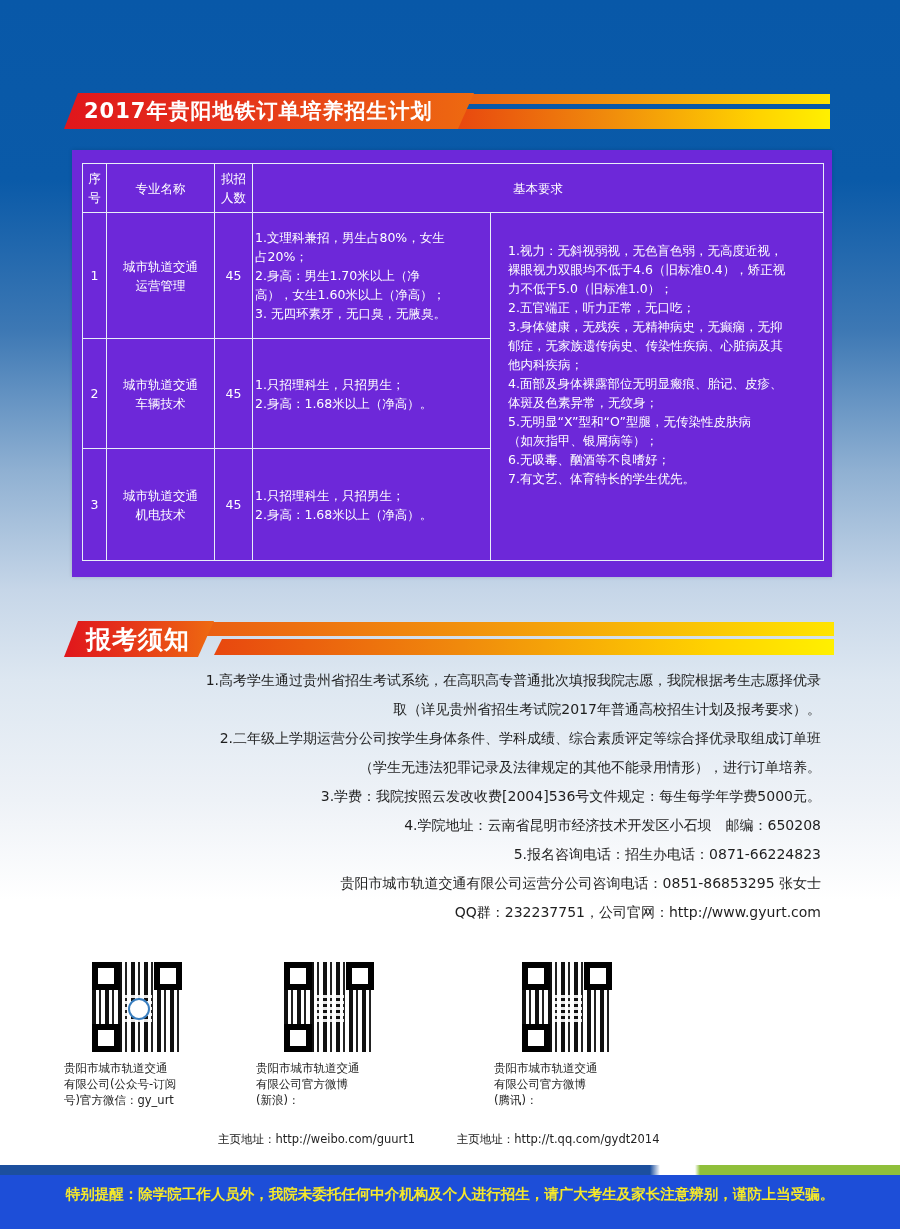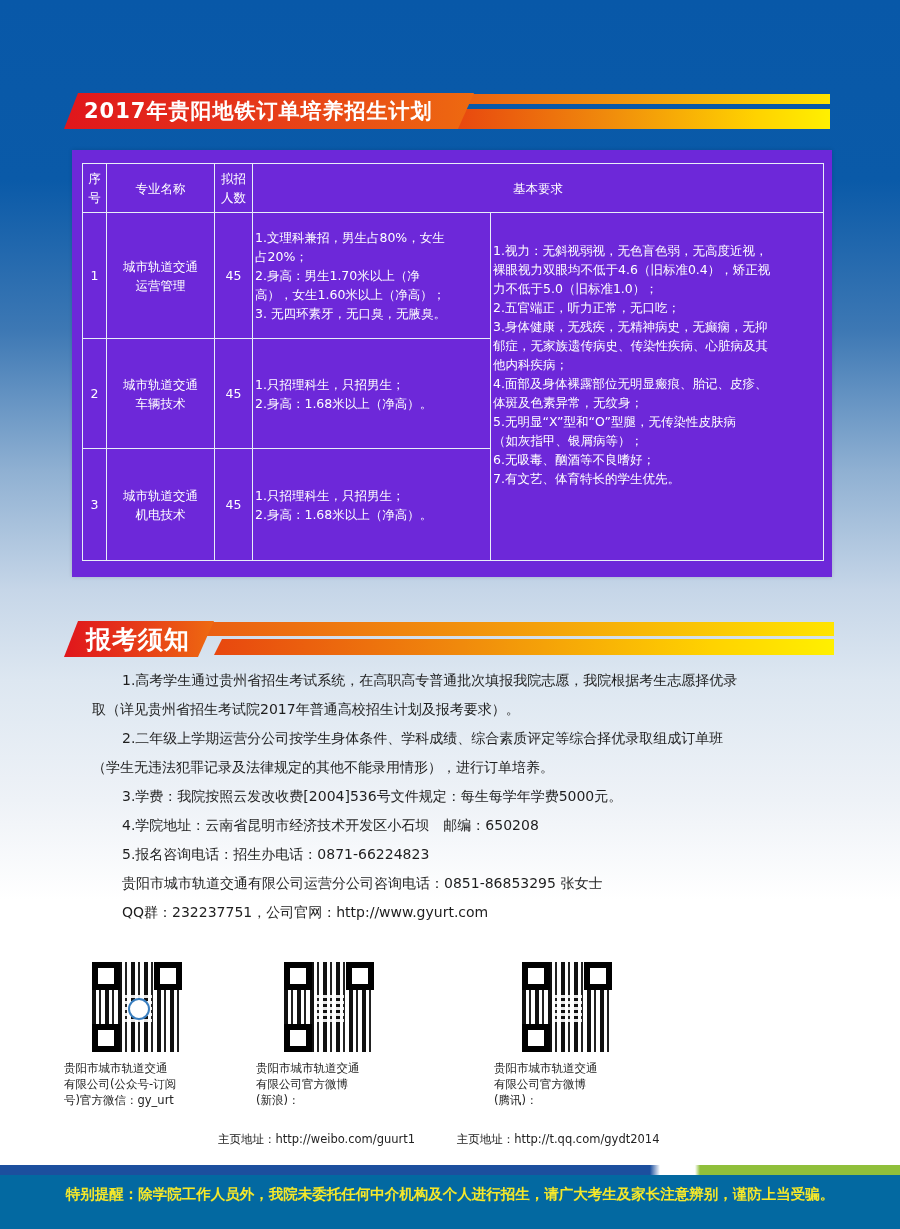--- a/index.html
+++ b/index.html
@@ -56,25 +56,25 @@
   table.plan th { height: 49px; font-size: 12.5px; }
   .c-seq { width: 24px; }
   .c-name { width: 108px; }
   .c-count { width: 38px; }
   .c-reqa { width: 238px; }
   .req-text { text-align: left !important; padding: 0 2px; }
   .req-text div { white-space: nowrap; }
   tr.r1 td { height: 126px; }
   tr.r2 td { height: 110px; }
   tr.r3 td { height: 112px; }
-  .req-common { text-align: left !important; vertical-align: top !important; padding: 28px 2px 0 2px; }
+  .req-common { text-align: left !important; vertical-align: top !important; padding: 28px 2px 0 17px; }
 
   .notice {
-    position: absolute; left: 92px; top: 666px; width: 760px;
-    font-size: 14px; line-height: 29px; color: #1e1e1e;
+    position: absolute; left: 61px; top: 666px; width: 760px;
+    font-size: 14px; line-height: 29px; color: #1e1e1e; text-align: right;
   }
   .notice .indent { text-indent: 30px; }
   .notice .plain { padding-left: 30px; }
 
   .qr-row { position: absolute; top: 962px; left: 0; width: 900px; height: 160px; }
   .qr-block { position: absolute; width: 140px; }
   .qr {
     width: 90px; height: 90px; margin-left: 28px;
     background:
       linear-gradient(#fff,#fff) 6px 6px / 16px 16px no-repeat,
@@ -96,21 +96,21 @@
     border-radius: 50%; background: #fff; border: 2px solid #3a7fc0; z-index: 2;
   }
   .qr-caption { margin-top: 8px; font-size: 11.5px; line-height: 16px; color: #222; }
   .urls {
     position: absolute; top: 1132px; left: 218px; font-size: 11.5px; color: #222;
   }
   .urls span { margin-right: 38px; }
 
   .footer {
     position: absolute; left: 0; top: 1165px; width: 900px; height: 64px;
-    background: #0369a1;
+    background: #1d4ed8;
   }
   .footer .band {
     position: absolute; left: 0; top: 0; width: 900px; height: 10px;
     background: linear-gradient(to right, #1c4f9e 0, #1c4f9e 650px, #ffffff 660px, #ffffff 695px, #8fbf3b 700px, #8fbf3b 900px);
     clip-path: polygon(0 0, 900px 0, 900px 10px, 0 10px);
   }
   .footer .warn {
     position: absolute; top: 20px; left: 0; width: 900px; text-align: center;
     color: #f5e82a; font-size: 14.5px; font-weight: bold;
   }

